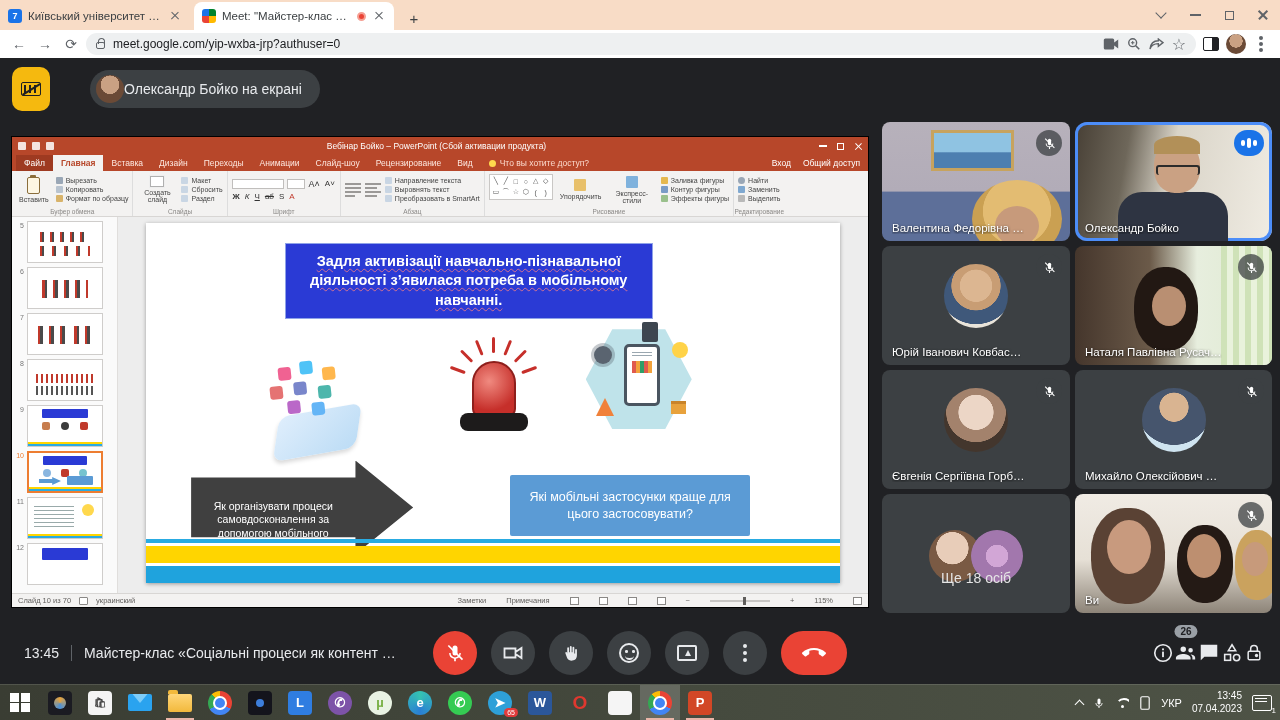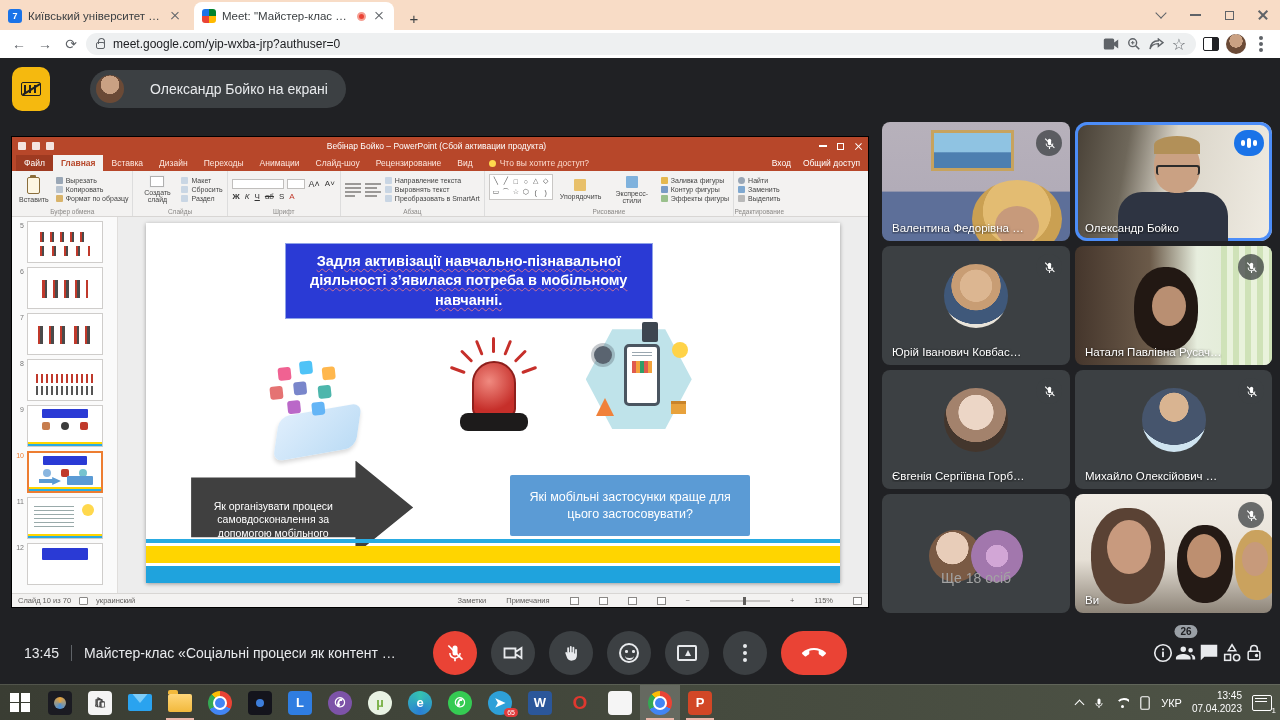--- a/index.html
+++ b/index.html
@@ -40,21 +40,21 @@
   .side-ic::after{content:"";position:absolute;right:0;top:0;width:6px;height:100%;background:#202124}
   .avatar-sm{width:20px;height:20px;border-radius:50%;background:radial-gradient(circle at 50% 35%,#caa183 0 40%,#6b4a36 41% 100%)}
   .menu-dots{width:4px;height:4px;border-radius:50%;background:#5f6368;box-shadow:0 -6px 0 #5f6368,0 6px 0 #5f6368;margin:0 8px}
 
   
   .meet-top{position:absolute;left:0;top:58px;width:1280px;height:62px;background:#202124;display:flex;align-items:center}
   .present-chip{width:38px;height:44px;margin-left:12px;background:#f5b90f;border-radius:10px;display:flex;align-items:center;justify-content:center}
   .kb-ic{width:20px;height:14px;border:1.8px solid #1f2023;border-radius:2px;position:relative;overflow:hidden}
   .kb-ic::before{content:"";position:absolute;inset:2px;background:repeating-linear-gradient(90deg,#1f2023 0 2px,transparent 2px 5px)}
   .kb-ic::after{content:"";position:absolute;left:-3px;top:5px;width:26px;height:2px;background:#1f2023;transform:rotate(-32deg)}
-  .on-screen-pill{margin-left:40px;height:38px;background:#3c4043;border-radius:19px;display:flex;align-items:center;gap:26px;padding:0 18px 0 6px}
+  .on-screen-pill{margin-left:40px;height:38px;background:#3c4043;border-radius:19px;display:flex;align-items:center;gap:0;padding:0 18px 0 6px}
   .on-screen-pill .avatar-sm{width:28px;height:28px}
   .on-screen-text{color:#e8eaed;font-size:14px;font-weight:500}
 
   
   .ppt{position:absolute;left:12px;top:137px;width:856px;height:470px;background:#fff;display:flex;flex-direction:column;box-shadow:0 0 0 1px #000}
   .ppt-title{height:18px;background:#b7472a;display:flex;align-items:center;padding:0 6px;gap:6px}
   .qa-ic{width:8px;height:8px;background:rgba(255,255,255,.85);border-radius:1px}
   .ppt-title-text{flex:1;text-align:center;color:#fff;font-size:8.5px;white-space:nowrap;overflow:hidden}
   .ppt-winctl{display:flex;gap:10px;align-items:center}
   .ppt-winctl i{display:block}
@@ -164,21 +164,21 @@
   .t-nat-hair{position:absolute;left:30%;top:18%;width:64px;height:84px;border-radius:46%;background:#221813}
   .t-nat-face{position:absolute;left:39%;top:34%;width:34px;height:40px;border-radius:50%;background:#b98f72}
   .av-yurii{background:radial-gradient(circle at 50% 34%,#dcb691 0 30%,#c89d74 31% 46%,#3f587a 47% 72%,#e9e4da 73% 100%)}
   .av-yevhenia{background:radial-gradient(circle at 50% 38%,#ecd6c6 0 34%,#a3826c 35% 58%,#43362d 59% 100%)}
   .av-mykhailo{background:radial-gradient(circle at 50% 30%,#d9b491 0 26%,#46556d 27% 68%,#cfe4f0 69% 100%)}
   .t-more{display:flex;align-items:center;justify-content:center}
   .more-avatars{position:absolute;left:50%;top:30%;transform:translateX(-50%);display:flex}
   .more-avatars .a{width:52px;height:52px;border-radius:50%}
   .a1{background:radial-gradient(circle at 45% 35%,#e8cdb9 0 36%,#7a5a44 37% 100%);margin-right:-10px}
   .a2{background:radial-gradient(circle at 50% 50%,#d2a6d6 0 30%,#a277ad 31% 70%,#8a5f96 71% 100%)}
-  .more-label{position:absolute;left:0;right:0;top:64%;text-align:center;color:#a3a3a3;font-size:14px}
+  .more-label{position:absolute;left:0;right:0;top:64%;text-align:center;color:#e5e5e5;font-size:14px}
   .t-you{background:linear-gradient(180deg,#f0ebe4 0%,#e6e0d6 55%,#8d8478 100%)}
   .you-h1{position:absolute;left:8%;top:12%;width:74px;height:96px;border-radius:46%;background:#5a4234}
   .you-f1{position:absolute;left:16%;top:22%;width:44px;height:54px;border-radius:50%;background:#c89a7e}
   .you-h2{position:absolute;left:52%;top:26%;width:56px;height:78px;border-radius:46%;background:#241a15}
   .you-f2{position:absolute;left:57%;top:34%;width:34px;height:44px;border-radius:50%;background:#bd8f70}
   .you-h3{position:absolute;left:81%;top:30%;width:44px;height:70px;border-radius:46%;background:#caa25e}
   .you-f3{position:absolute;left:85%;top:40%;width:26px;height:34px;border-radius:50%;background:#c79a7b}
 
   
   .meetbar{position:absolute;left:0;top:622px;width:1280px;height:62px;background:#202124}

